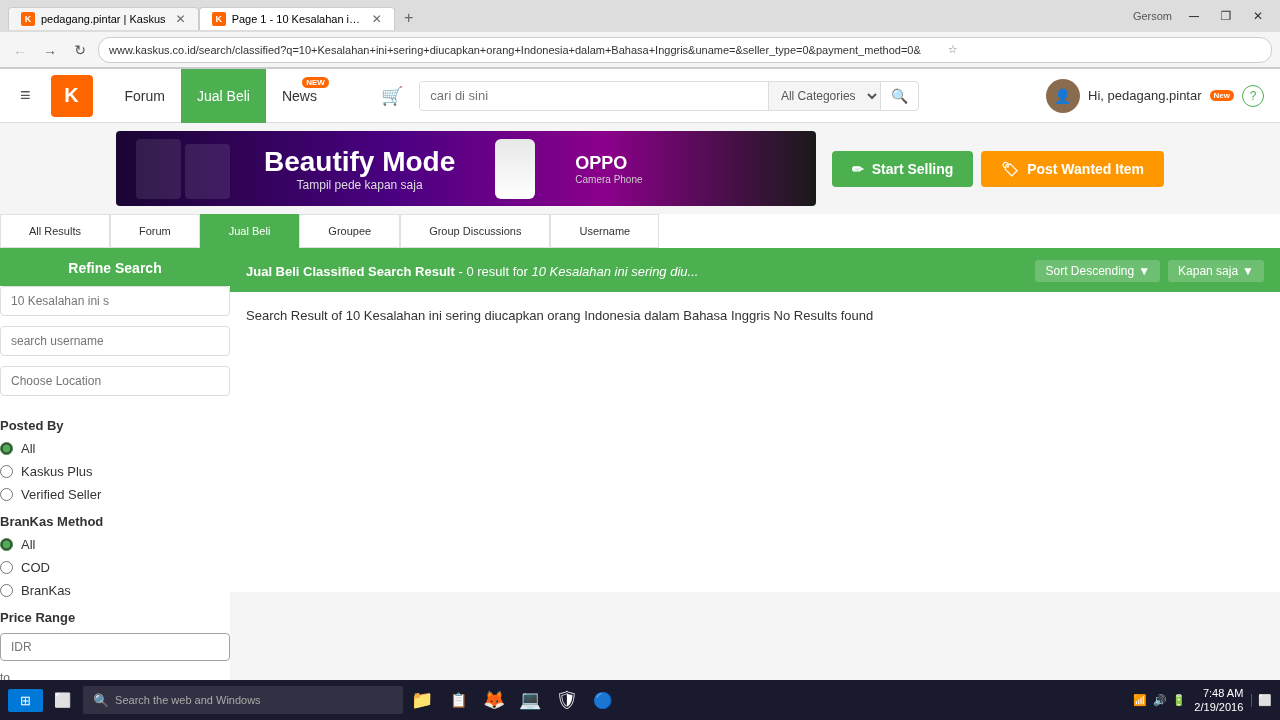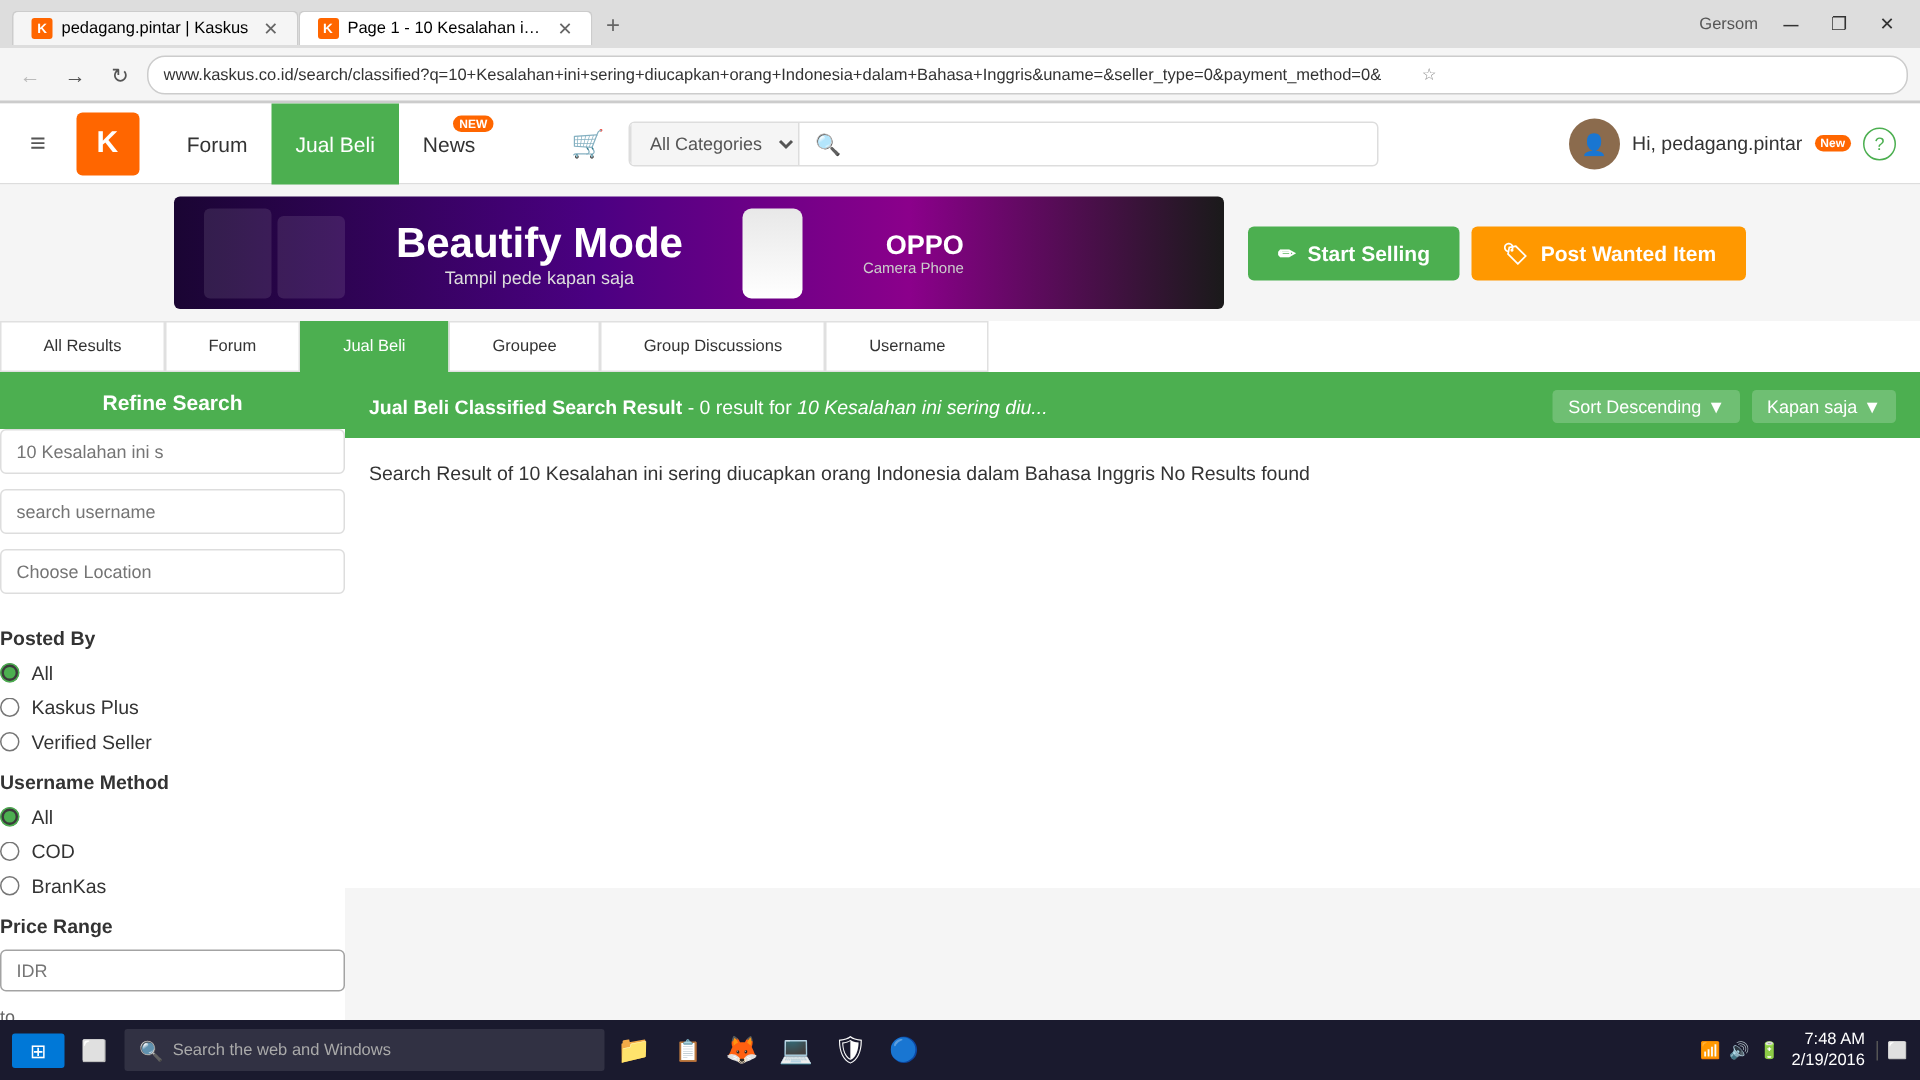--- a/index.html
+++ b/index.html
@@ -573,20 +573,21 @@
       <span>Jual Beli</span>
     </div>
     <div class="nav-link" style="position:relative;">
       <span>News</span>
       <span class="new-badge">NEW</span>
     </div>
   </div>
   <div style="width:16px"></div>
   <div style="color:#555;font-size:18px;cursor:pointer;">🛒</div>
   <div class="search-bar">
+    <input class="search-input" placeholder="cari di sini" style="">
     <select class="category-select">
       <option>All Categories</option>
       <option>Electronics</option>
       <option>Fashion</option>
     </select>
     <button class="search-btn">🔍</button>
   </div>
   <div class="header-right">
     <div class="avatar">👤</div>
     <span class="hi-text">Hi, pedagang.pintar</span>
@@ -599,21 +600,21 @@
   <div class="banner-inner">
     <div class="banner-people">
       <div class="person" style="height:60px;"></div>
       <div class="person" style="height:55px;"></div>
     </div>
     <div class="banner-text">
       <h2>Beautify Mode</h2>
       <p>Tampil pede kapan saja</p>
     </div>
     <div style="width:40px;height:60px;background:linear-gradient(180deg,#e8e8e8,#fff);border-radius:6px;margin-left:20px;"></div>
-    <div style="text-align:right;margin-left:20px;">
+    <div style="text-align:left;margin-left:20px;">
       <div class="oppo-logo">OPPO</div>
       <div class="oppo-sub">Camera  Phone</div>
     </div>
   </div>
   <div class="banner-action-btns">
     <button class="start-selling-btn">
       <span>✏</span>
       <span>Start Selling</span>
     </button>
     <button class="post-wanted-btn">
@@ -664,21 +665,21 @@
         <label class="radio-item">
           <input type="radio" name="posted_by" style="">
           <span>Kaskus Plus</span>
         </label>
         <label class="radio-item">
           <input type="radio" name="posted_by" style="">
           <span>Verified Seller</span>
         </label>
       </div>
 
-      <div class="section-title">Username Method</div>
+      <div class="section-title">BranKas Method</div>
       <div class="radio-group">
         <label class="radio-item">
           <input type="radio" name="payment" checked="" style="">
           <span>All</span>
         </label>
         <label class="radio-item">
           <input type="radio" name="payment" style="">
           <span>COD</span>
         </label>
         <label class="radio-item">

